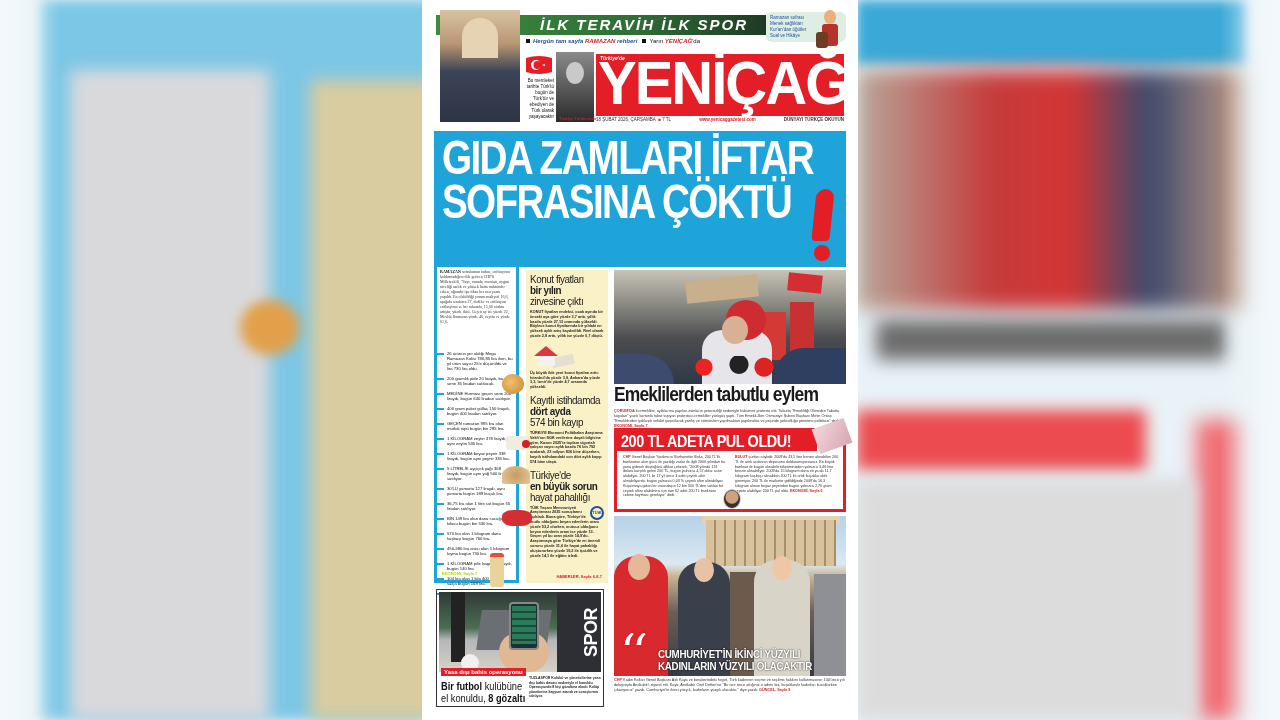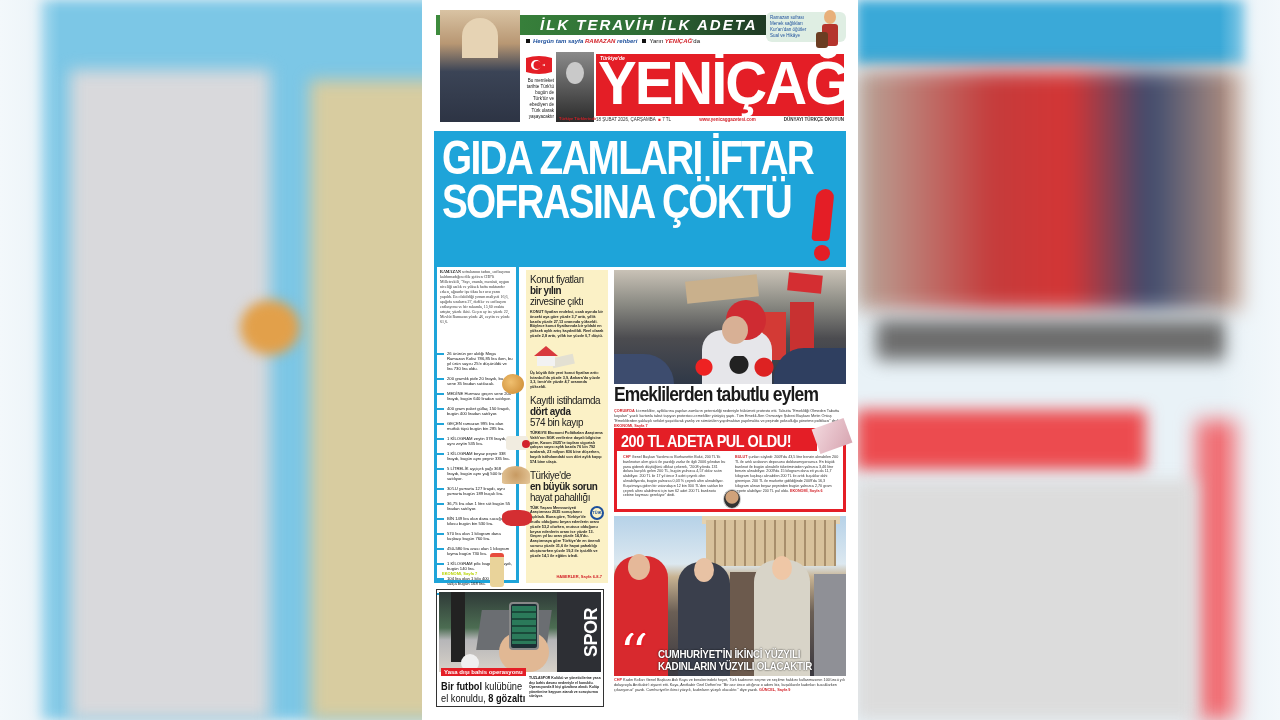--- a/index.html
+++ b/index.html
@@ -169,21 +169,21 @@
     <div class="r3"></div>
     <div class="r4"></div>
     <div class="r5"></div>
     <div class="r6"></div>
     <div class="fade"></div>
 </div>
 
 <div class="page">
 
   <div class="green-band">
-    <span>İLK TERAVİH İLK ADETA</span>
+    <span>İLK TERAVİH İLK SPOR</span>
   </div>
   <div class="mast-photo">
       <div class="arch"></div>
     </div>
   <div class="teaser-row">
     <span class="sq"></span><span>Hergün tam sayfa</span>
     <span class="b">RAMAZAN</span>
     <span>rehberi</span>
     &nbsp;&nbsp;<span class="sq"></span><span class="blk">Yarın</span>
     <span class="b">YENİÇAĞ</span><span class="blk">'da</span>

